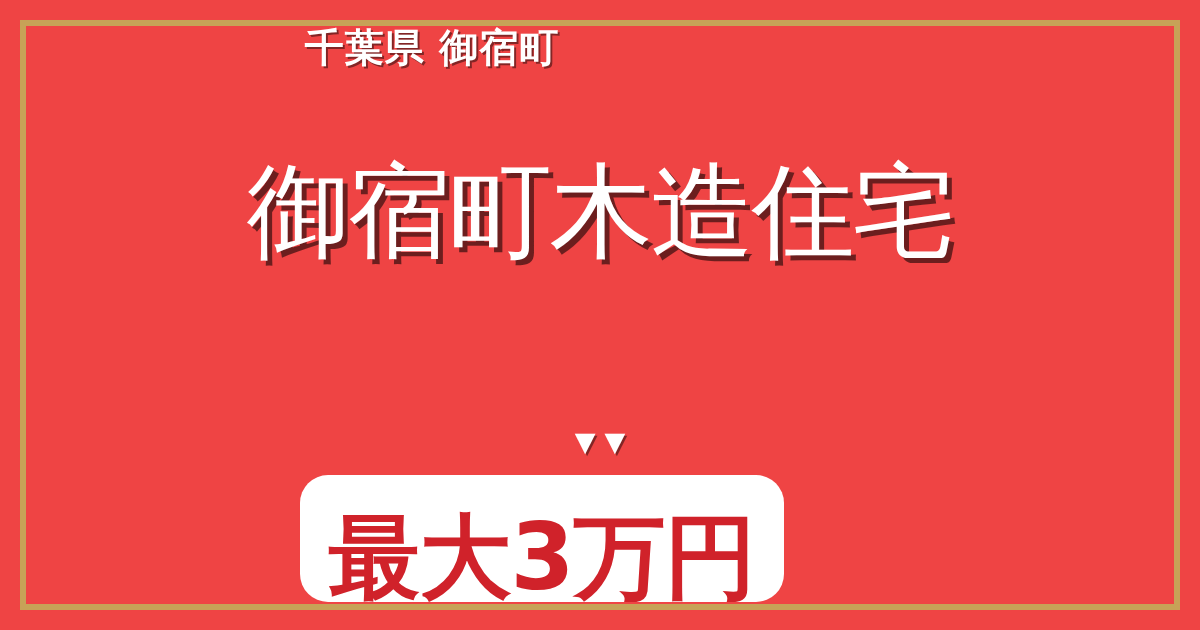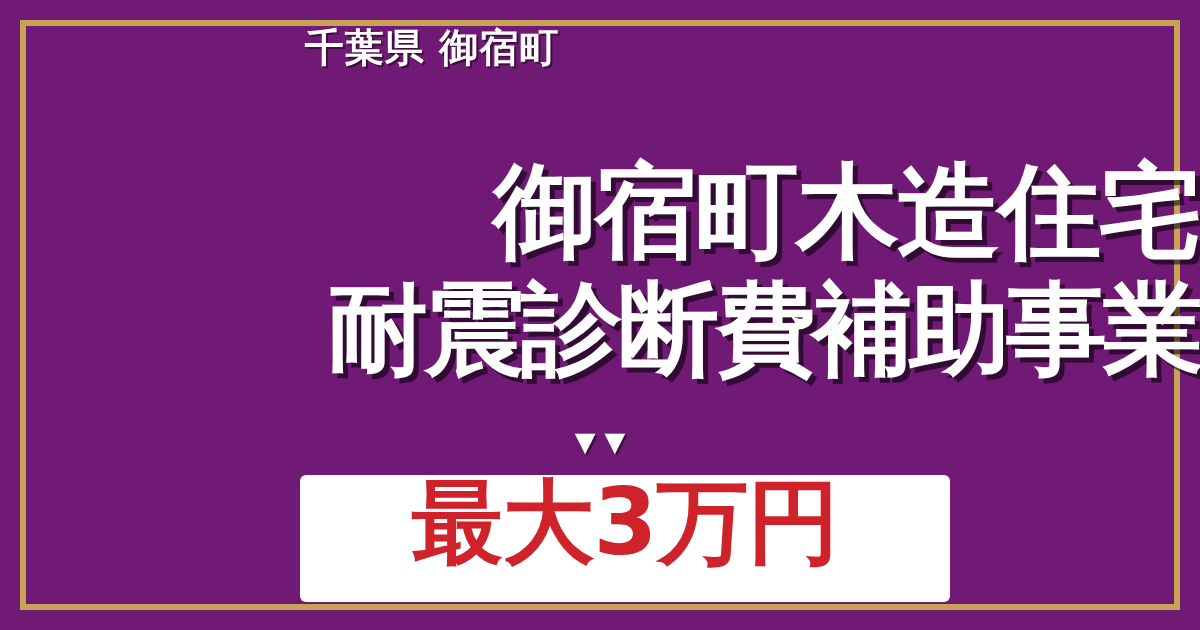--- a/index.html
+++ b/index.html
@@ -13,21 +13,21 @@
 
   body {
     font-family:"DejaVu Sans", "Liberation Sans", sans-serif;
     background:#1f2080;
   }
 
   #banner {
     position:relative;
     width:1200px;
     height:630px;
-    background:#701a75;
+    background:#ef4444;
     overflow:hidden;
   }
 
   
   #gold-frame {
     position:absolute;
     left:20px;
     top:20px;
     width:1160px;
     height:590px;
@@ -62,24 +62,23 @@
     position:absolute;
     left:0;
     top:152px;
     width:1200px;
     text-align:center;
     z-index:3;
   }
   #headline .hl-line {
     display:block;
     color:#ffffff;
-    font-weight:bold;
+    font-weight:normal;
     white-space:nowrap;
     text-shadow:5px 5px 0 rgba(0,0,0,0.55);
-    text-align:right;
   }
   #headline .hl-line-1 {
     font-size:103px;
     line-height:118px;
     letter-spacing:-2px;
   }
   #headline .hl-line-2 {
     font-size:101px;
     line-height:118px;
     letter-spacing:-4px;
@@ -108,27 +107,27 @@
   #amount-kicker .tri {
     font-size:27px;
     line-height:1;
   }
 
   
   #amount-pill {
     position:absolute;
     left:300px;
     top:475px;
-    width:650px;
+    width:484px;
     height:127px;
     background:#ffffff;
-    border-radius:6px;
+    border-radius:28px;
     z-index:3;
     display:flex;
-    align-items:flex-start;
+    align-items:flex-end;
     justify-content:center;
     overflow:hidden;
   }
   #amount-pill .amount-text {
     color:#d0222a;
     font-size:92px;
     font-weight:bold;
     line-height:1;
     letter-spacing:-1px;
     white-space:nowrap;
@@ -141,21 +140,20 @@
 <div id="banner">
 
   <div id="gold-frame"></div>
 
   <div id="locality">
     <span class="loc-text">千葉県 御宿町</span>
   </div>
 
   <div id="headline">
     <span class="hl-line hl-line-1">御宿町木造住宅</span>
-    <span class="hl-line hl-line-2">耐震診断費補助事業</span>
   </div>
 
   <div id="amount-kicker">
     <span class="kicker-text">
       <span class="tri">▼</span>
       <span class="tri">▼</span>
     </span>
   </div>
 
   <div id="amount-pill">

